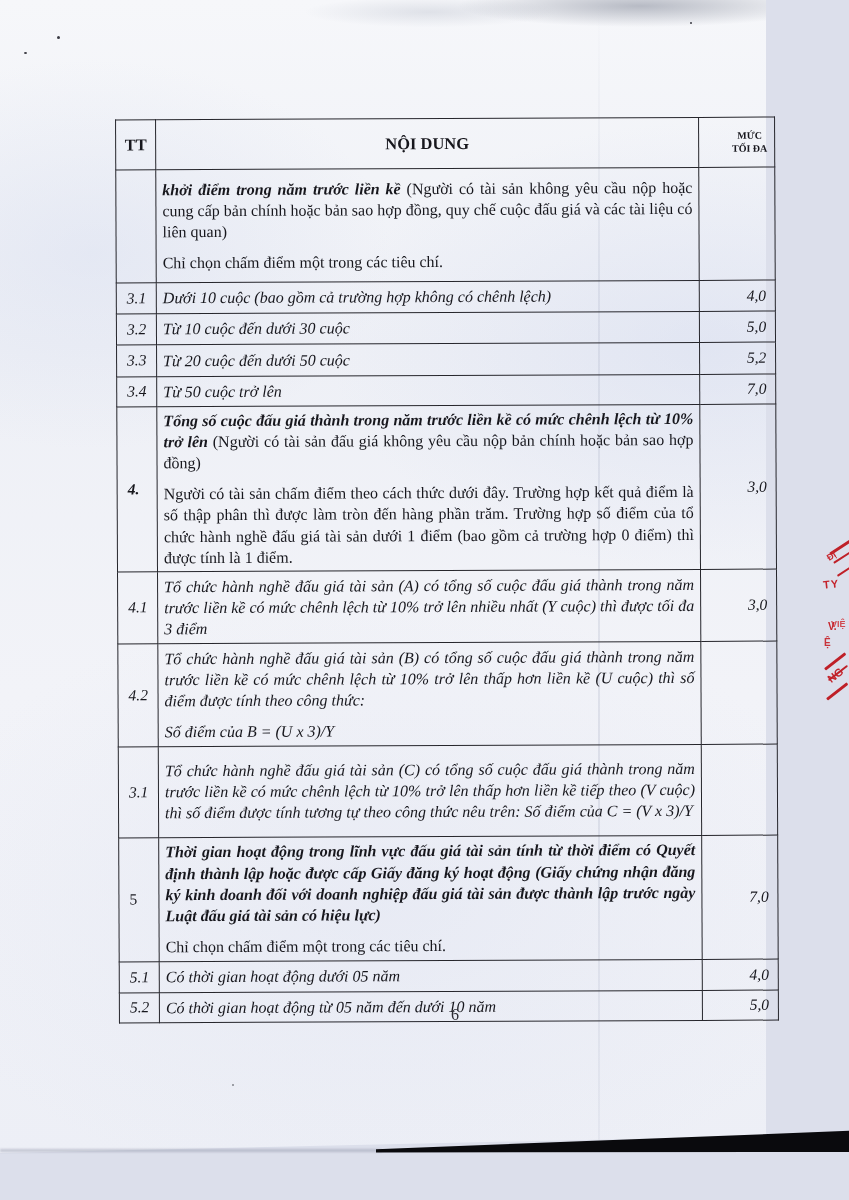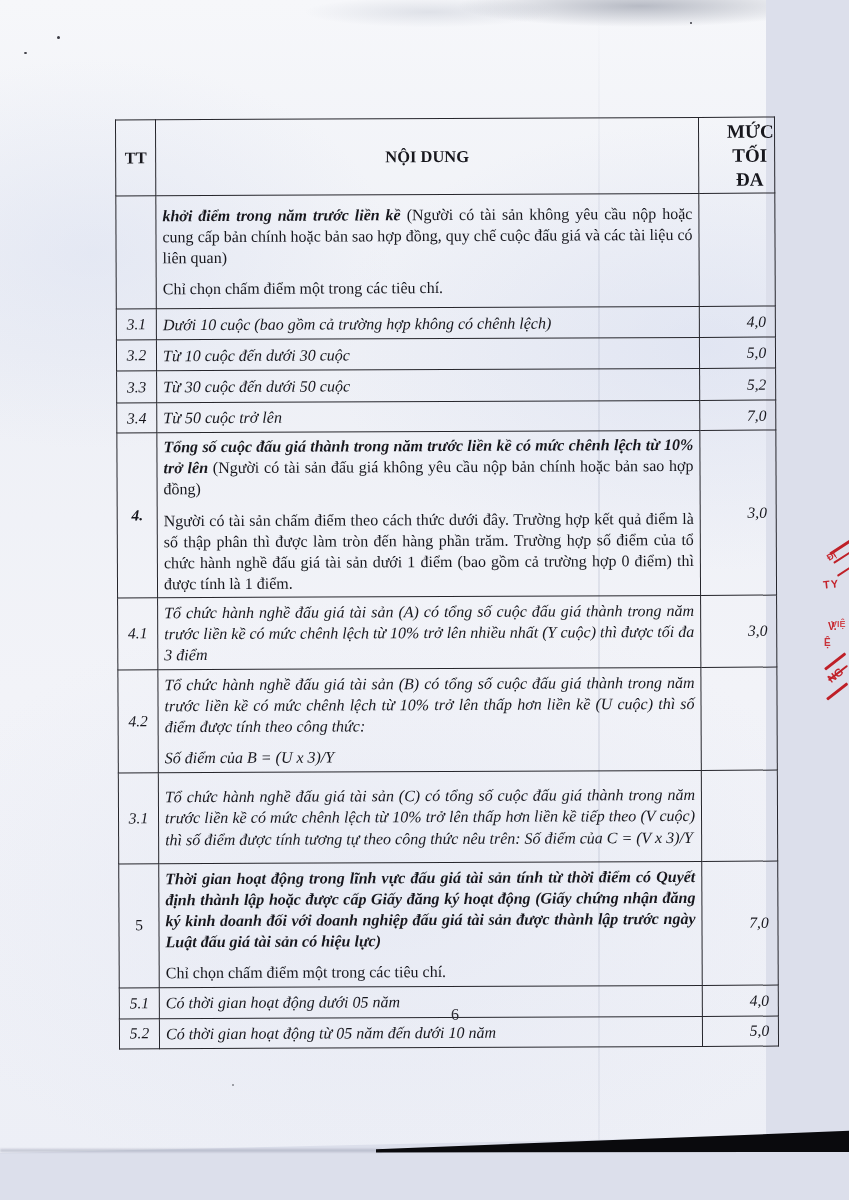--- a/index.html
+++ b/index.html
@@ -48,22 +48,22 @@
     font-size:16px;line-height:1.32;color:#17171d;
   }
   .score-table td,.score-table th{
     border:1.6px solid #26262c;vertical-align:middle;
     padding:3px 6px;
   }
   .score-table th{font-weight:bold;font-size:16.5px;padding:2px;}
   col.c-tt{width:40px;}
   col.c-body{width:543px;}
   col.c-max{width:76px;}
-  th.h-max{font-size:19px;line-height:1.25;padding-left:28px;}
-  td.cell-tt{text-align:center;padding:2px 1px;font-size:15.5px;}
+  th.h-max{font-size:10px;line-height:1.25;padding-left:28px;}
+  td.cell-tt{text-align:left;padding:2px 10px;font-size:15.5px;}
   td.cell-score{text-align:center;font-style:italic;font-size:15.5px;padding-left:44px;}
   td.cell-body{text-align:justify;}
   .para{margin:0;}
   .para + .para{margin-top:10px;}
   .seg-bi{font-weight:bold;font-style:italic;}
   .seg-i{font-style:italic;}
   .seg-r{font-style:normal;font-weight:normal;}
   
   tr.hdr{height:50px;}
   tr.r0 td{height:106px;}
@@ -150,21 +150,21 @@
             <div>
               <p class="para"><span class="seg-i">Từ 10 cuộc đến dưới 30 cuộc</span></p>
             </div>
           </td>
       <td class="cell-score"><span>5,0</span></td>
     </tr>
     <tr class="r3">
       <td class="cell-tt"><span class="seg-i">3.3</span></td>
       <td class="cell-body">
             <div>
-              <p class="para"><span class="seg-i">Từ 30 cuộc đến dưới 50 cuộc</span></p>
+              <p class="para"><span class="seg-i">Từ 20 cuộc đến dưới 50 cuộc</span></p>
             </div>
           </td>
       <td class="cell-score"><span>5,2</span></td>
     </tr>
     <tr class="r4">
       <td class="cell-tt"><span class="seg-i">3.4</span></td>
       <td class="cell-body">
             <div>
               <p class="para"><span class="seg-i">Từ 50 cuộc trở lên</span></p>
             </div>

